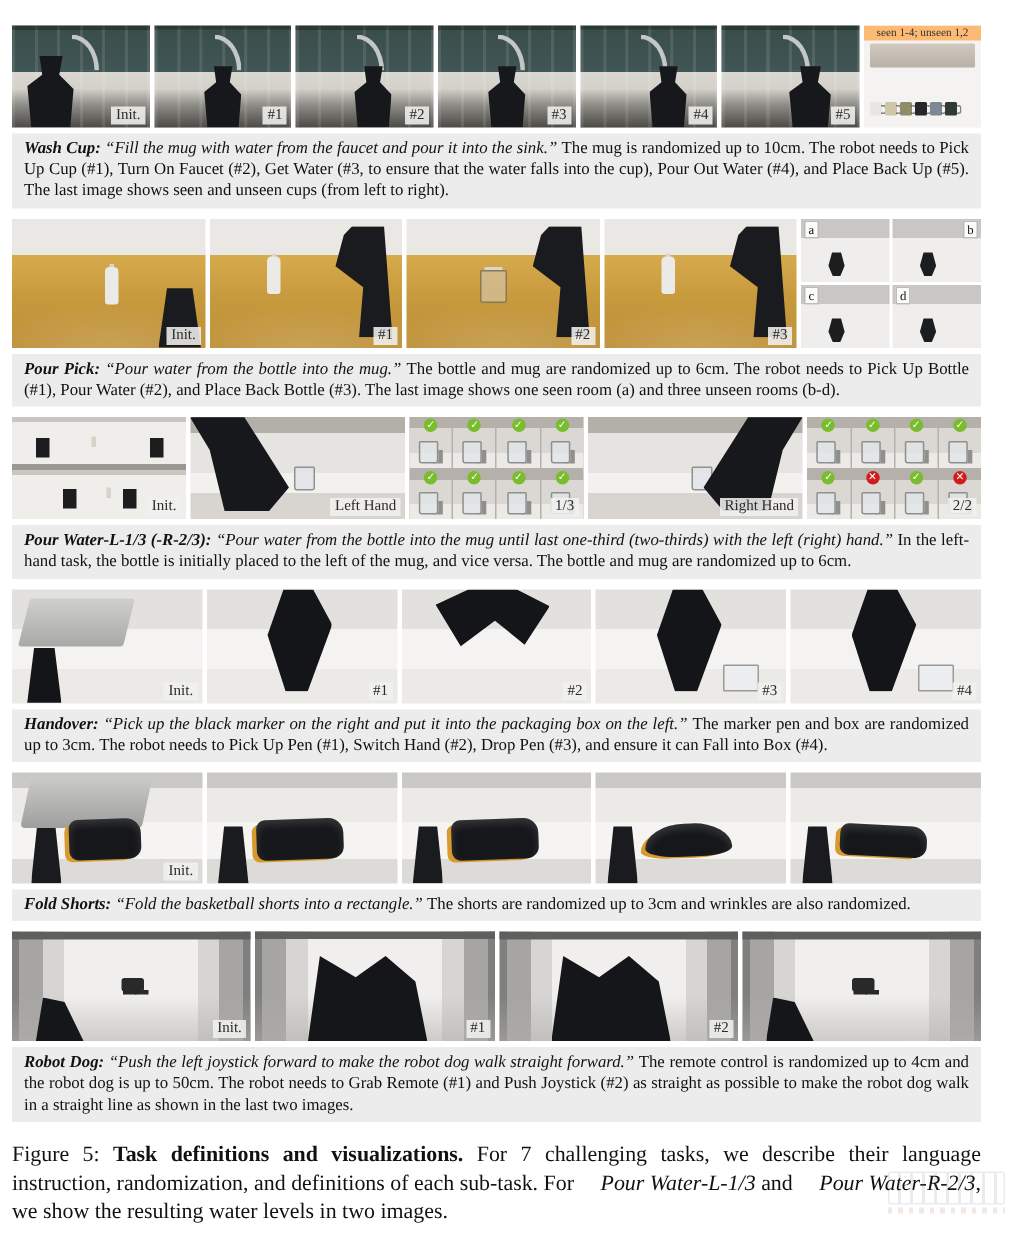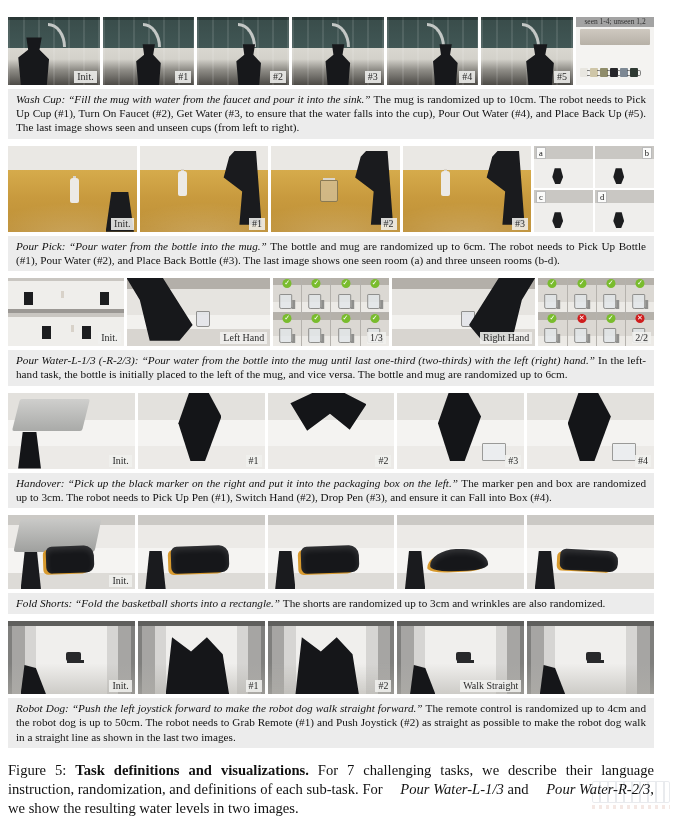--- a/index.html
+++ b/index.html
@@ -22,21 +22,21 @@
       linear-gradient(180deg,#394c4a 0%,#415755 46%,#d9d7d0 46%,#d3d1ca 62%,#8e8c86 78%,#4c4a46 100%);}
   .t1 .photo:not(.cups)::before{content:"";position:absolute;left:44%;top:9%;width:15px;height:21px;
       border:3px solid #c3c7c5;border-left:none;border-bottom:none;border-radius:0 100% 0 0;}
   .t1 .photo:not(.cups)::after{content:"";position:absolute;left:34%;bottom:0;width:32%;height:60%;
       background:#17181b;clip-path:polygon(15% 100%,8% 42%,35% 26%,30% 0,72% 0,66% 26%,92% 46%,86% 100%);}
   .t1 .photo:nth-child(1)::after{left:8%;width:40%;height:70%;}
   .t1 .photo:nth-child(3)::after{left:40%;}
   .t1 .photo:nth-child(5)::after{left:48%;}
   .t1 .photo:nth-child(6)::after{left:46%;width:36%;}
   .cups{flex:0 0 78px;background:#f4f3f1;}
-  .topnote{position:absolute;top:0;left:0;right:0;text-align:center;background:#a3a3a3;
+  .topnote{position:absolute;top:0;left:0;right:0;text-align:center;background:#fdba74;
       font:7.5px/10px "Liberation Serif",serif;color:#333;}
   .cups .shelf{position:absolute;top:12px;left:4px;right:4px;height:16px;
       background:linear-gradient(180deg,#cfc9c0,#b7b1a7);border-radius:1px;}
   .cupsrow{position:absolute;bottom:8px;left:3px;right:1px;display:flex;align-items:flex-end;}
   .mug{position:relative;width:8px;height:9px;border-radius:1px;display:inline-block;margin:0 1px;}
   .mug::after{content:"";position:absolute;right:-3px;top:2px;width:3px;height:4px;
       border:1px solid rgba(70,70,70,.65);border-left:none;border-radius:0 2px 2px 0;}
 
   
   .t2 .strip{height:86px;}
@@ -124,21 +124,21 @@
   .t6 .photo::after{content:"";position:absolute;bottom:0;left:10%;width:20%;height:40%;background:#151619;
       clip-path:polygon(15% 0,60% 10%,100% 100%,0 100%);box-shadow:88px 0 0 0 #151619;}
   .t6 .photo:nth-child(2)::after,.t6 .photo:nth-child(3)::after{left:22%;width:50%;height:78%;box-shadow:none;
       clip-path:polygon(10% 0,40% 25%,65% 0,90% 30%,100% 100%,0 100%);}
   .t6 .photo:nth-child(2)::before{top:72%;left:30%;width:34px;height:10px;background:#242527;border-radius:3px;box-shadow:none;}
   .t6 .photo:nth-child(3)::before{top:70%;left:32%;width:34px;height:10px;background:#242527;border-radius:3px;box-shadow:none;}
 
   
   .tcap{background:#ececec;padding:3px 8px 4px;margin:4px 0 7px;text-align:justify;
         font-size:11.2px;line-height:1.27;}
-  .tname{font-weight:normal;font-style:italic;}
+  .tname{font-weight:bold;font-style:italic;}
   .tinstr{font-style:italic;}
   .figcap{margin:13px 0 0 0;font-size:14.6px;line-height:1.32;text-align:justify;}
   .b{font-weight:bold;}
   .i{font-style:italic;margin-left:14px;}
 
   
   .watermark{position:absolute;right:8px;bottom:14px;width:78px;height:30px;opacity:.13;pointer-events:none;}
   .watermark .wm-glyphs{height:20px;border:1.5px solid #5a6b86;border-radius:2px;
       background:repeating-linear-gradient(90deg,transparent 0 6px,#5a6b86 6px 8px);}
   .watermark .wm-sub{margin-top:2px;height:4px;
@@ -325,23 +325,20 @@
     <div class="strip">
       <div class="photo">
           <span class="chip">Init.</span>
         </div>
       <div class="photo">
           <span class="chip">#1</span>
         </div>
       <div class="photo">
           <span class="chip">#2</span>
         </div>
-      <div class="photo">
-          <span class="chip">Walk Straight</span>
-        </div>
       <div class="photo"></div>
     </div>
     <p class="tcap"><span class="tname">Robot Dog:</span><span class="tinstr"> “Push the left joystick forward to make the robot dog walk straight forward.” </span><span>The remote control is randomized up to 4cm and the robot dog is up to 50cm. The robot needs to Grab Remote (#1) and Push Joystick (#2) as straight as possible to make the robot dog walk in a straight line as shown in the last two images.</span></p>
   </div>
 
   <p class="figcap"><span>Figure 5: </span><span class="b">Task definitions and visualizations.</span><span> For 7 challenging tasks, we describe their language instruction, randomization, and definitions of each sub-task. For </span><span class="i">Pour Water-L-1/3</span><span> and </span><span class="i">Pour Water-R-2/3</span><span>, we show the resulting water levels in two images.</span></p>
 
 </div>
 
 <div class="watermark">

